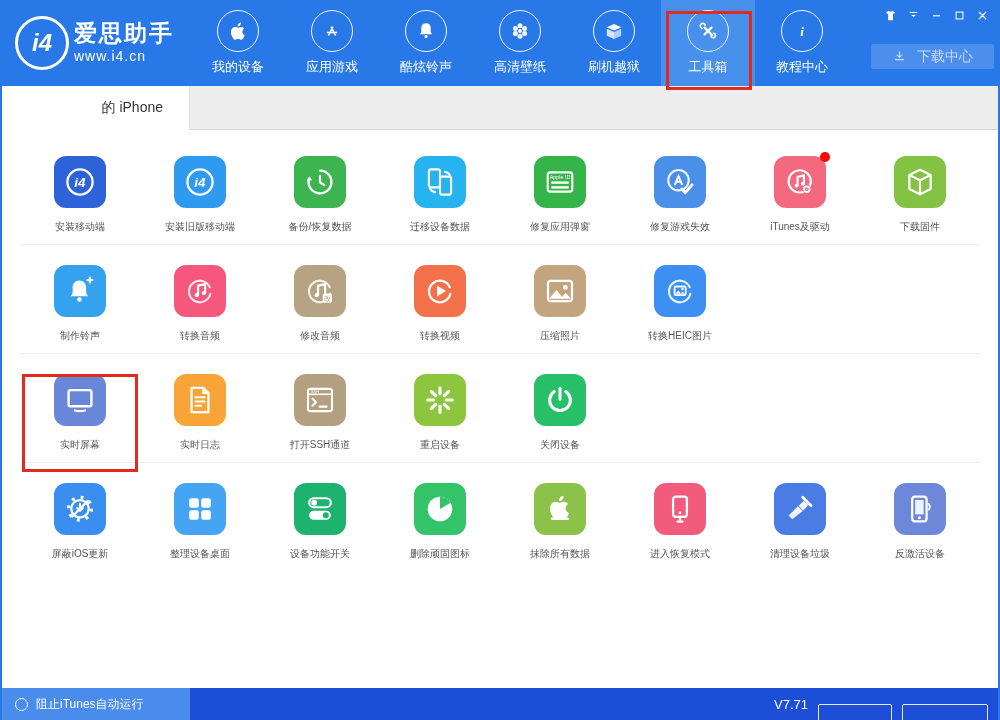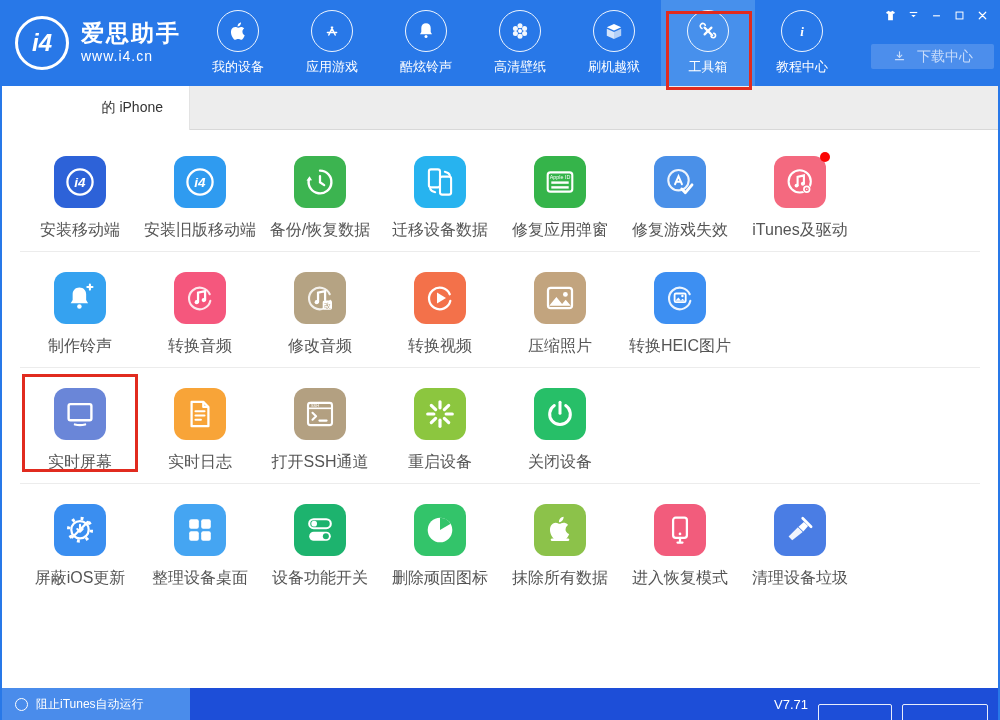--- a/index.html
+++ b/index.html
@@ -4,21 +4,21 @@
 <style>
   html,body{margin:0;padding:0;background:#888;}
   .window{position:relative;width:1000px;height:720px;background:#fff;overflow:hidden;
     box-sizing:border-box;border-left:2px solid #2878e8;border-right:2px solid #2878e8;
     font-family:"Liberation Sans",sans-serif;-webkit-font-smoothing:antialiased;}
   
   .hdr{position:absolute;top:0;left:0;right:0;height:86px;background:#2878e8;display:flex;}
   .logo{display:flex;align-items:center;width:189px;padding-left:13px;box-sizing:border-box;color:#fff;}
   .logo-circle{flex:none;width:48px;height:48px;border:3px solid #fff;border-radius:50%;
     display:flex;align-items:center;justify-content:center;font-size:24px;font-weight:bold;font-style:italic;}
-  .logo-text{margin-left:12px;line-height:1.1;}
+  .logo-text{margin-left:5px;line-height:1.1;}
   .logo-title{font-size:23px;font-weight:bold;letter-spacing:2px;}
   .logo-sub{font-size:14px;margin-top:3px;letter-spacing:1px;}
   .nav{display:flex;height:86px;}
   .nav-item{width:94px;display:flex;flex-direction:column;align-items:center;justify-content:center;color:#fff;cursor:pointer;}
   .nav-item.active{background:#4790ec;}
   .nav-ic{width:42px;height:42px;border:1.5px solid rgba(255,255,255,.92);border-radius:50%;
     display:flex;align-items:center;justify-content:center;box-sizing:border-box;}
   .nav-ic svg{width:24px;height:24px;display:block;}
   .nav-label{font-size:13px;margin-top:6px;white-space:nowrap;}
   .win-controls{position:absolute;top:7px;right:7px;display:flex;gap:6px;}
@@ -35,21 +35,21 @@
   .tab-rest{flex:1;background:#ededed;border-bottom:1px solid #d8d8d8;}
   
   .content{position:absolute;top:130px;left:0;right:0;bottom:32px;background:#fff;overflow:hidden;}
   .grid{padding:0 18px;}
   .grid-row{display:flex;padding:20px 0 10px;border-bottom:1px solid #ececec;}
   .grid-row:first-child{padding-top:26px;}
   .grid-row:last-child{border-bottom:none;}
   .cell{width:120px;display:flex;flex-direction:column;align-items:center;cursor:pointer;}
   .tile{position:relative;width:52px;height:52px;border-radius:12px;display:flex;align-items:center;justify-content:center;}
   .tile svg{width:36px;height:36px;display:block;}
-  .cell-label{margin-top:12px;font-size:16px;color:#555;white-space:nowrap;}
+  .cell-label{margin-top:12px;font-size:10px;color:#555;white-space:nowrap;}
   .dot{position:absolute;top:-4px;right:-4px;width:10px;height:10px;border-radius:50%;}
   
   .ftr{position:absolute;left:0;right:0;bottom:0;height:32px;background:#1d4ed8;display:flex;align-items:center;color:#fff;}
   .ftr-left{width:188px;height:100%;background:#4a8ceb;display:flex;align-items:center;gap:8px;
     padding-left:13px;box-sizing:border-box;cursor:pointer;}
   .radio{flex:none;width:13px;height:13px;border:1.5px solid #fff;border-radius:50%;box-sizing:border-box;}
   .ftr-left-label{font-size:12px;}
   .ftr-right{margin-left:auto;display:flex;align-items:center;gap:10px;padding-right:10px;}
   .version{font-size:13px;}
   .ftr-btn{border:1px solid rgba(255,255,255,.9);border-radius:2px;padding:14px 12px;font-size:12px;
@@ -266,20 +266,29 @@
                 <circle cx="9.7" cy="14.4" r="1.3" fill="#fff"></circle>
                 <circle cx="13.9" cy="13.2" r="1.3" fill="#fff"></circle>
                 <circle cx="16.5" cy="16.8" r="2.9" fill="currentColor"></circle>
                 <circle cx="16.5" cy="16.8" r="1.9" fill="none" stroke="#fff" stroke-width="1.1"></circle>
                 <circle cx="16.5" cy="16.8" r=".5" fill="#fff"></circle>
               </svg>
               <span class="dot" style="background: rgb(251, 5, 3);"></span>
             </span>
             <div class="cell-label">iTunes及驱动</div>
           </div>
+          <div class="cell">
+            <span class="tile" style="background: rgb(132, 194, 67); color: rgb(132, 194, 67);">
+              <svg viewBox="0 0 24 24" xmlns="http://www.w3.org/2000/svg">
+                <path d="M12 3.9l7.1 3.5v9.2L12 20.1l-7.1-3.5V7.4z" fill="none" stroke="#fff" stroke-width="1.5" stroke-linejoin="round"></path>
+                <path d="M4.9 7.4L12 10.9l7.1-3.5M12 10.9v9.2" fill="none" stroke="#fff" stroke-width="1.5" stroke-linejoin="round"></path>
+              </svg>
+            </span>
+            <div class="cell-label">下载固件</div>
+          </div>
         </div>
         <div class="grid-row">
           <div class="cell">
             <span class="tile" style="background: rgb(53, 162, 240); color: rgb(53, 162, 240);">
               <svg viewBox="0 0 24 24" xmlns="http://www.w3.org/2000/svg">
                 <path fill="#fff" d="M11.6 5c-2.7 0-4.5 1.9-4.5 4.5v3.8L5.8 15.5h11.6l-1.3-2.2V9.5C16.1 6.9 14.3 5 11.6 5z"></path>
                 <circle cx="11.6" cy="17.7" r="1.5" fill="#fff"></circle>
                 <path d="M16.9 4.7h3.4M18.6 3v3.4" stroke="#fff" stroke-width="1.4" stroke-linecap="round"></path>
               </svg>
             </span>
@@ -465,20 +474,31 @@
           </div>
           <div class="cell">
             <span class="tile" style="background: rgb(74, 125, 228); color: rgb(74, 125, 228);">
               <svg viewBox="0 0 24 24" xmlns="http://www.w3.org/2000/svg">
                 <path d="M13.8 4.2l5.6 5.6" stroke="#fff" stroke-width="1.8" stroke-linecap="round"></path>
                 <path fill="#fff" d="M14.6 6.6l2.8 2.8-3.2 3.6-3.2-3.2z"></path>
                 <path fill="#fff" opacity=".92" d="M10.6 10.2l3.2 3.2-7 5.4-2.4-2.4z"></path>
               </svg>
             </span>
             <div class="cell-label">清理设备垃圾</div>
+          </div>
+          <div class="cell">
+            <span class="tile" style="background: rgb(109, 136, 216); color: rgb(109, 136, 216);">
+              <svg viewBox="0 0 24 24" xmlns="http://www.w3.org/2000/svg">
+                <rect x="6.8" y="3.8" width="9.6" height="16.4" rx="1.9" fill="none" stroke="#fff" stroke-width="1.5"></rect>
+                <rect x="8.8" y="6" width="5.6" height="9.6" fill="#fff" opacity=".9"></rect>
+                <circle cx="11.6" cy="17.9" r="1" fill="#fff"></circle>
+                <path d="M17.8 8.6c.9 1.1.9 2.7 0 3.8" fill="none" stroke="#fff" stroke-width="1.2" stroke-linecap="round"></path>
+              </svg>
+            </span>
+            <div class="cell-label">反激活设备</div>
           </div>
         </div>
       </div>
   </div>
 
   <div class="ftr">
     <div class="ftr-left">
       <span class="radio"></span>
       <span class="ftr-left-label">阻止iTunes自动运行</span>
     </div>

